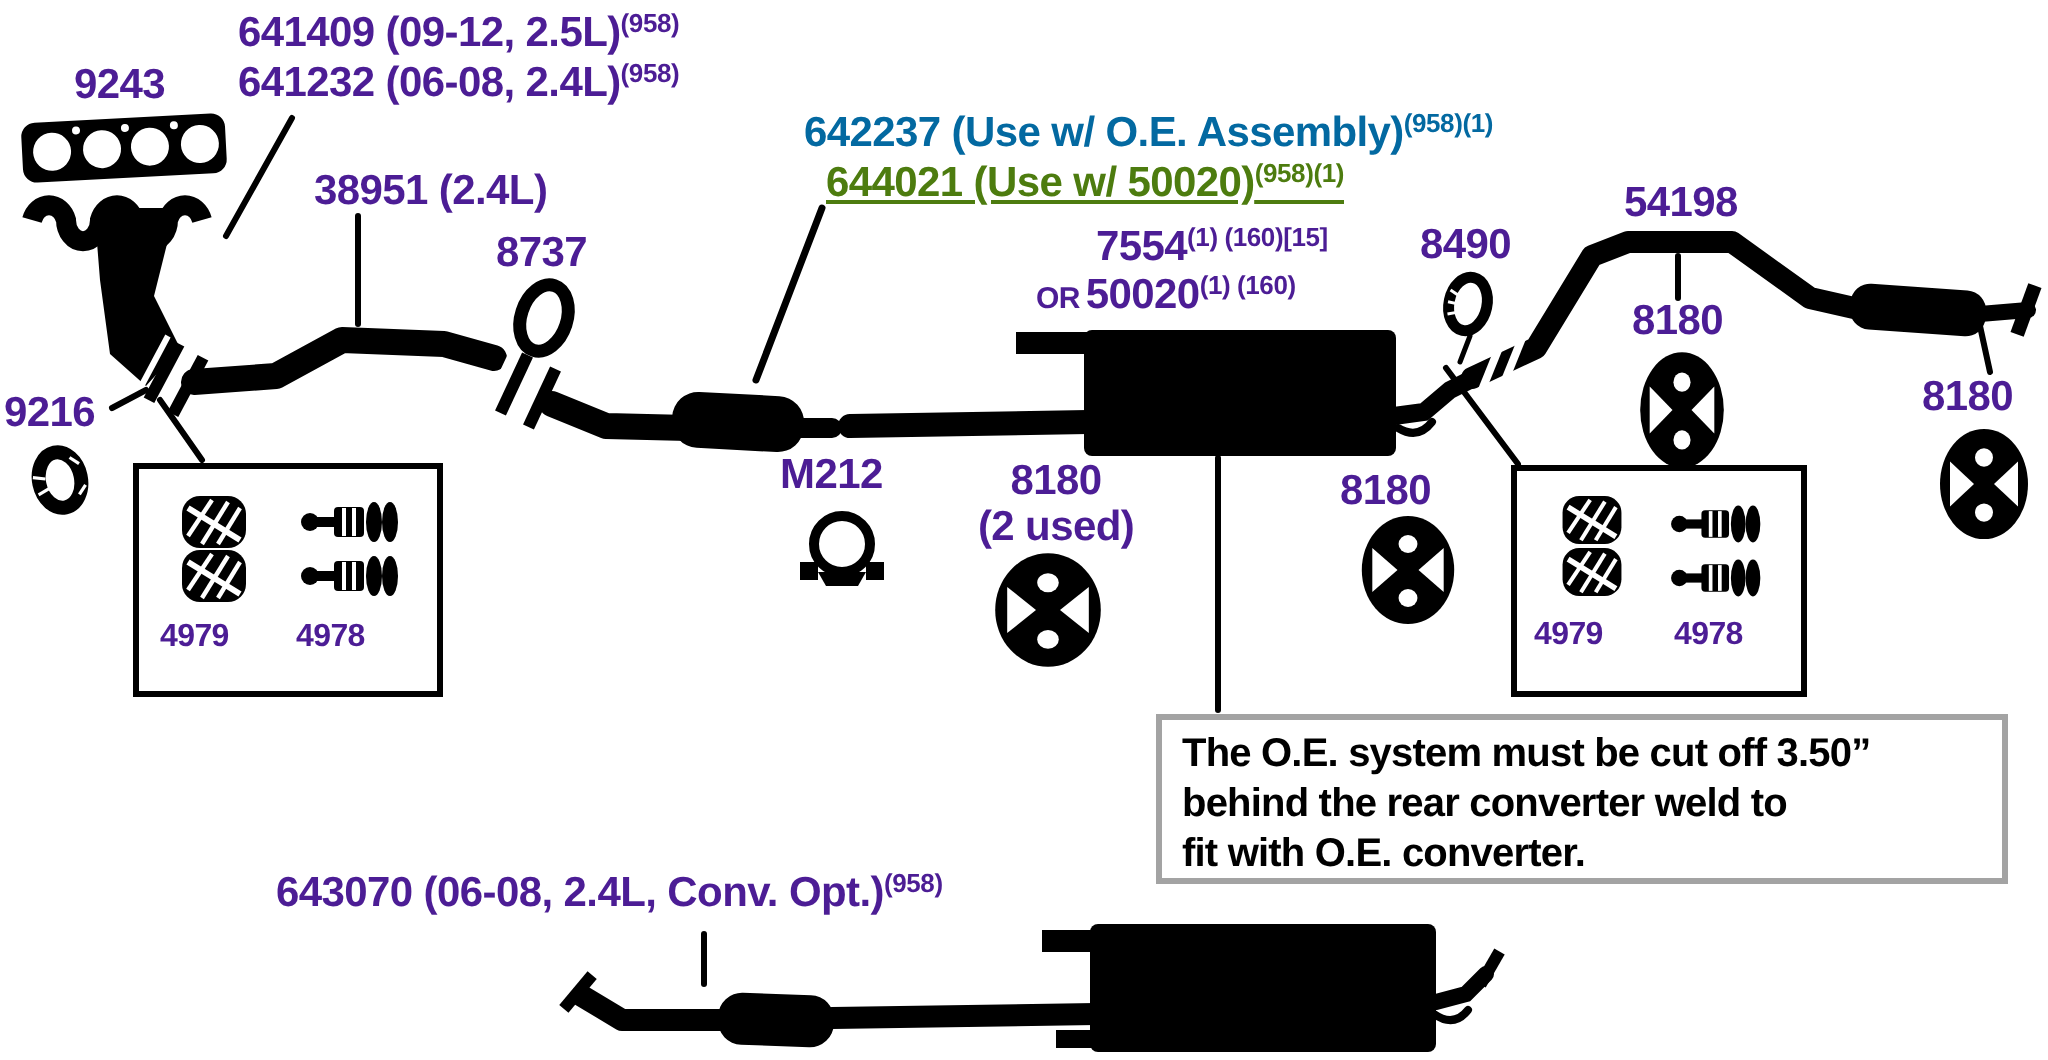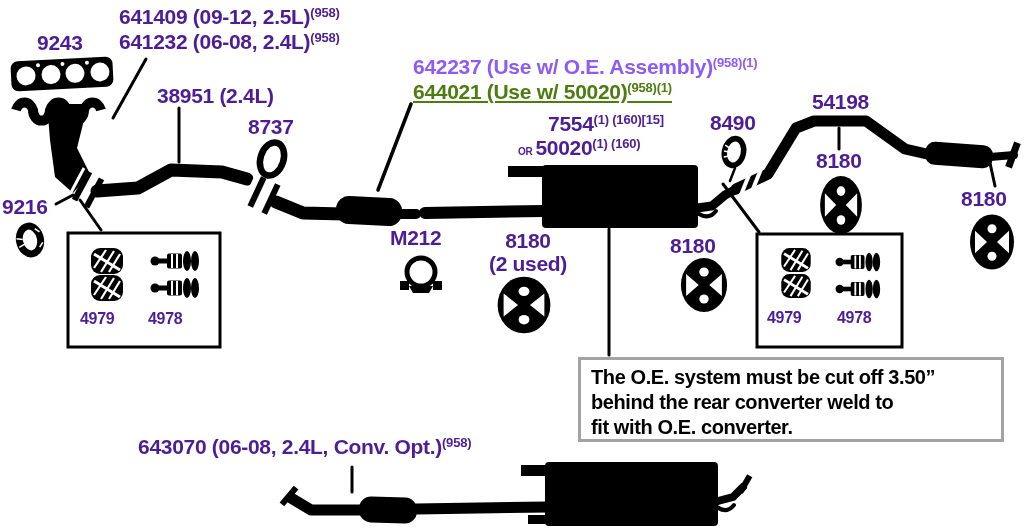--- a/index.html
+++ b/index.html
@@ -2,21 +2,21 @@
 <html><head>
 <meta charset="utf-8">
 <style>
   html,body{margin:0;padding:0;background:#ffffff;}
   .canvas{position:relative;width:1024px;height:530px;background:#ffffff;
           font-family:"Liberation Sans",sans-serif;overflow:hidden;}
   svg.art{position:absolute;left:0;top:0;width:1024px;height:530px;}
   .lbl{position:absolute;font-weight:bold;font-size:21px;color:#4c1d95;
        white-space:nowrap;letter-spacing:-0.3px;line-height:23px;}
   .lbl .sup{font-size:13px;position:relative;top:-7px;letter-spacing:-0.2px;}
-  .lbl .pre{font-size:10px;margin-right:3px;}
+  .lbl .pre{font-size:15px;margin-right:3px;}
   .lbl.sm{font-size:16px;}
   .twoline{text-align:center;}
   .notebox{position:absolute;left:578px;top:357px;width:426px;height:85px;
            border:3px solid #a3a3a3;box-sizing:border-box;padding:5px 6px 0 10px;background:#fff;}
   .noteline{font-weight:bold;font-size:20px;line-height:25px;color:#000;letter-spacing:-0.4px;}
 </style>
 </head>
 <body>
 
 <div class="canvas">
@@ -180,21 +180,21 @@
     <span>641409 (09-12, 2.5L)</span><span class="sup">(958)</span>
   </div>
   <div class="lbl" style="left:119px;top:30px">
     <span>641232 (06-08, 2.4L)</span><span class="sup">(958)</span>
   </div>
 
   <div class="lbl" style="left:157px;top:84px">38951 (2.4L)</div>
 
   <div class="lbl" style="left:248px;top:115px">8737</div>
 
-  <div class="lbl blue" style="left: 413px; top: 55px; color: #8b5cf6; text-align: right;">
+  <div class="lbl blue" style="left: 402px; top: 55px; color: #0369a1; text-align: right;">
     <span>642237 (Use w/ O.E. Assembly)</span><span class="sup">(958)(1)</span>
   </div>
   <div class="lbl blue" style="left: 413px; top: 80px; color: #4d7c0f; text-decoration: underline;">
     <span>644021 (Use w/ 50020)</span><span class="sup">(958)(1)</span>
   </div>
 
   <div class="lbl" style="left:548px;top:112px">
     <span>7554</span><span class="sup">(1) (160)[15]</span>
   </div>
   <div class="lbl" style="left:518px;top:136px">

